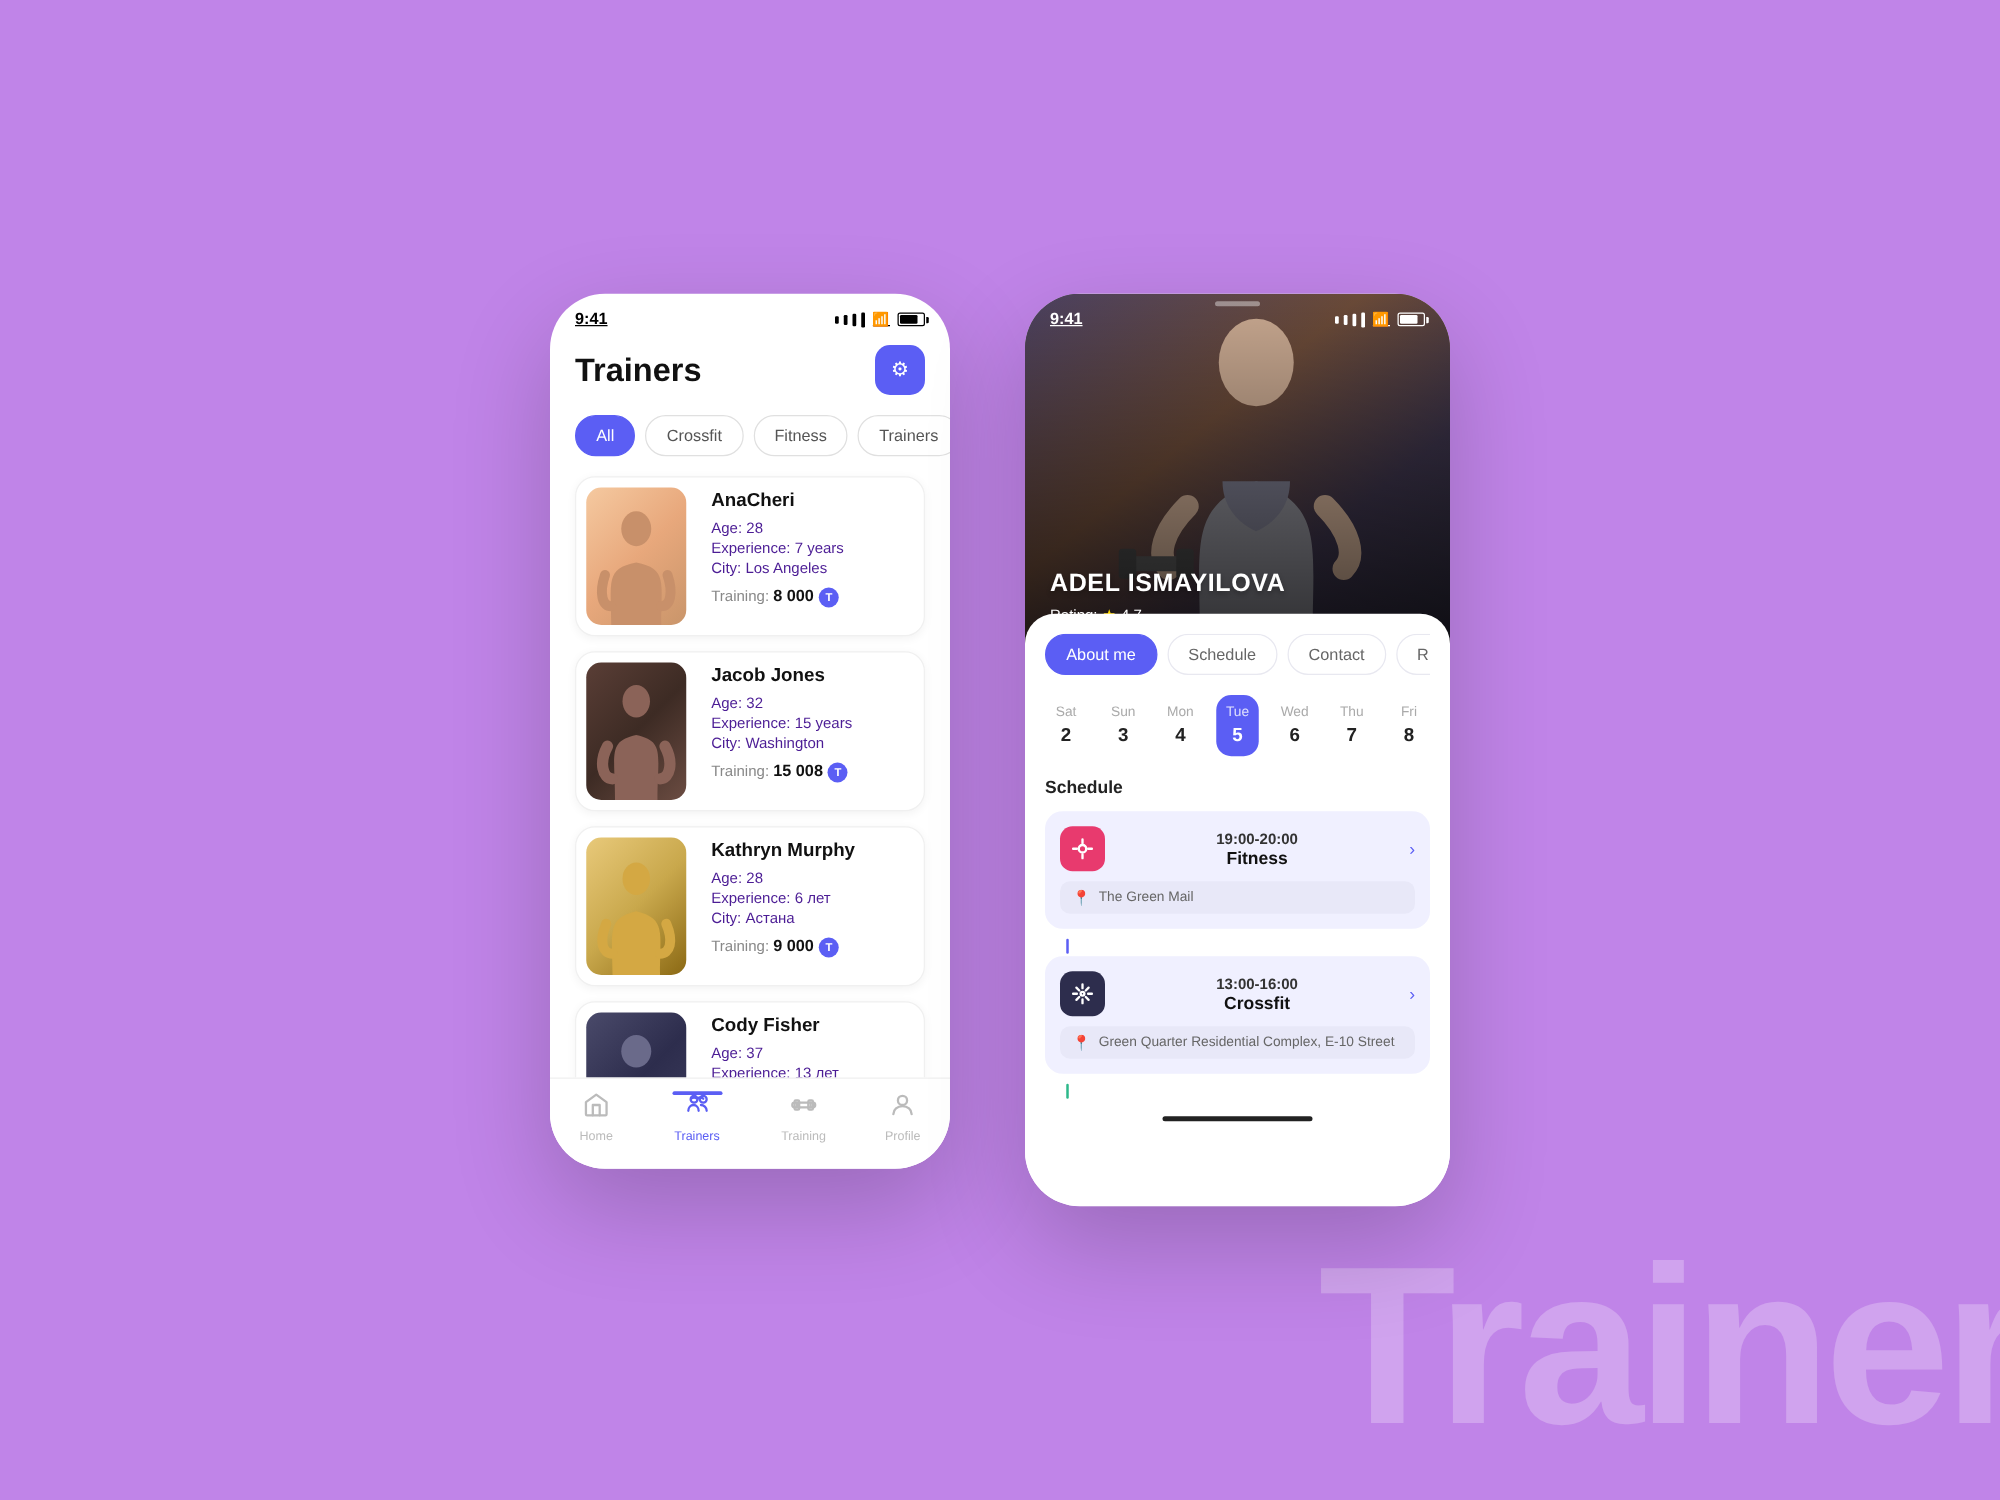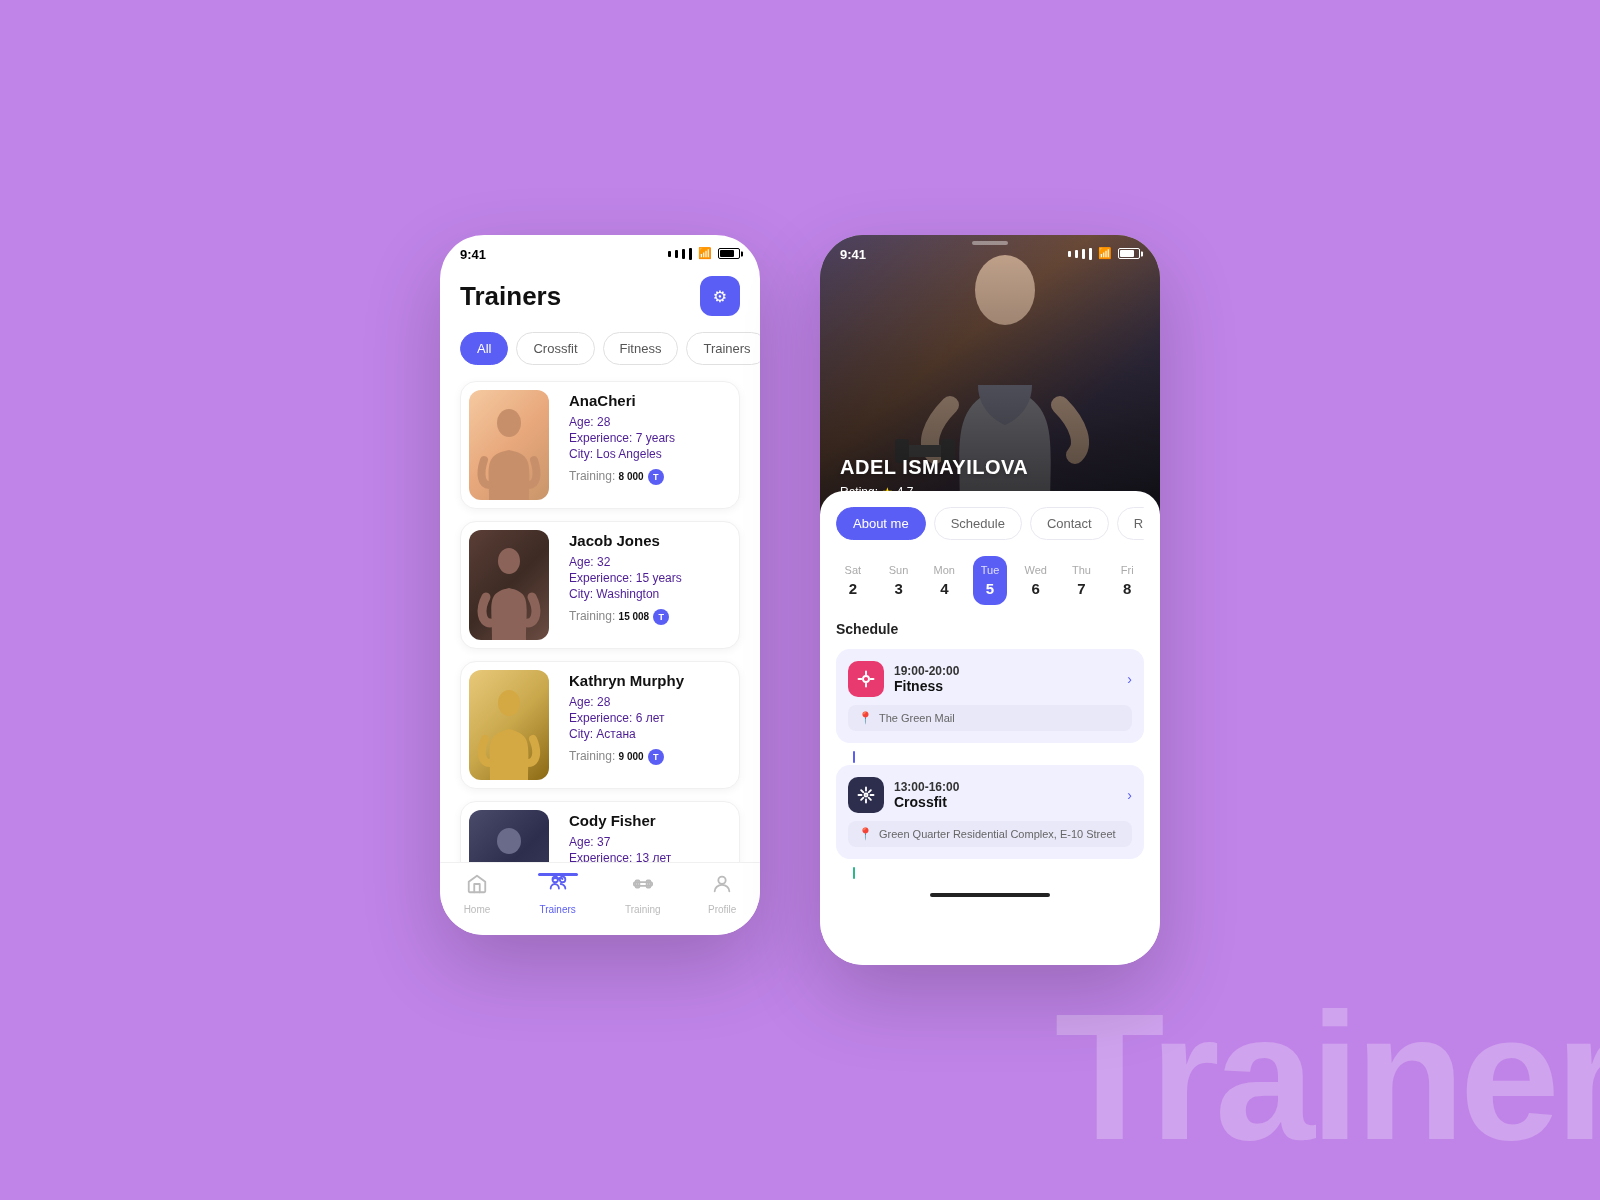--- a/index.html
+++ b/index.html
@@ -45,24 +45,25 @@
       height: 700px;
     }
     .phone-right {
       width: 340px;
       height: 730px;
     }
     
     .status-bar {
       display: flex;
       justify-content: space-between;
-      align-items: flex-start;
+      align-items: flex-end;
       padding: 12px 20px 6px;
       font-size: 13px;
       font-weight: 600;
+      text-decoration: underline;
     }
     .status-bar.dark { color: #fff; }
     .status-bar.light { color: #000; }
     .status-icons { display: flex; gap: 4px; align-items: center; }
     .signal-bar { width: 3px; height: 6px; background: currentColor; border-radius: 1px; }
     .signal-bar:nth-child(2) { height: 8px; }
     .signal-bar:nth-child(3) { height: 10px; }
     .signal-bar:nth-child(4) { height: 12px; }
     .wifi-icon { font-size: 11px; margin: 0 2px; }
     .battery { width: 22px; height: 11px; border: 1.5px solid currentColor; border-radius: 2px; position: relative; display: inline-flex; align-items: center; padding: 1px; }
@@ -127,21 +128,21 @@
     .photo-4 { background: linear-gradient(135deg, #4a4a6a 0%, #2d2d4d 50%, #3d3d5d 100%); }
     .trainer-info { padding: 10px 8px 10px 0; flex: 1; }
     .trainer-name { font-size: 15px; font-weight: 700; color: #111; margin-bottom: 6px; }
     .trainer-detail { font-size: 12px; color: #888; margin-bottom: 2px; }
     .trainer-detail span { color: #4c1d95; font-weight: 400; }
     .trainer-price {
       margin-top: 8px;
       font-size: 12px;
       color: #888;
     }
-    .trainer-price strong { color: #111; font-weight: 700; font-size: 10px; margin-top: 12px; }
+    .trainer-price strong { color: #111; font-weight: 700; font-size: 13px; margin-top: 12px; }
     .price-badge {
       display: inline-flex;
       width: 16px; height: 16px;
       background: #5b5ef4;
       border-radius: 50%;
       align-items: center;
       justify-content: center;
       margin-left: 4px;
       vertical-align: middle;
     }
@@ -316,21 +317,21 @@
     .schedule-icon {
       width: 36px; height: 36px;
       border-radius: 10px;
       display: flex; align-items: center; justify-content: center;
       font-size: 16px;
       flex-shrink: 0;
     }
     .schedule-icon.pink { background: #e83a6e; }
     .schedule-icon.dark { background: #2d2d4d; }
     .schedule-icon.green { background: #2db88a; }
-    .schedule-info { flex: 1; }
+    .schedule-info { flex: 1; text-align: center; }
     .schedule-time { font-size: 12px; font-weight: 600; color: #333; }
     .schedule-name { font-size: 14px; font-weight: 700; color: #111; }
     .schedule-chevron { color: #5b5ef4; font-size: 14px; }
     .schedule-location {
       display: flex;
       align-items: center;
       gap: 6px;
       margin-top: 8px;
       padding: 6px 10px;
       background: #e8e8f8;

